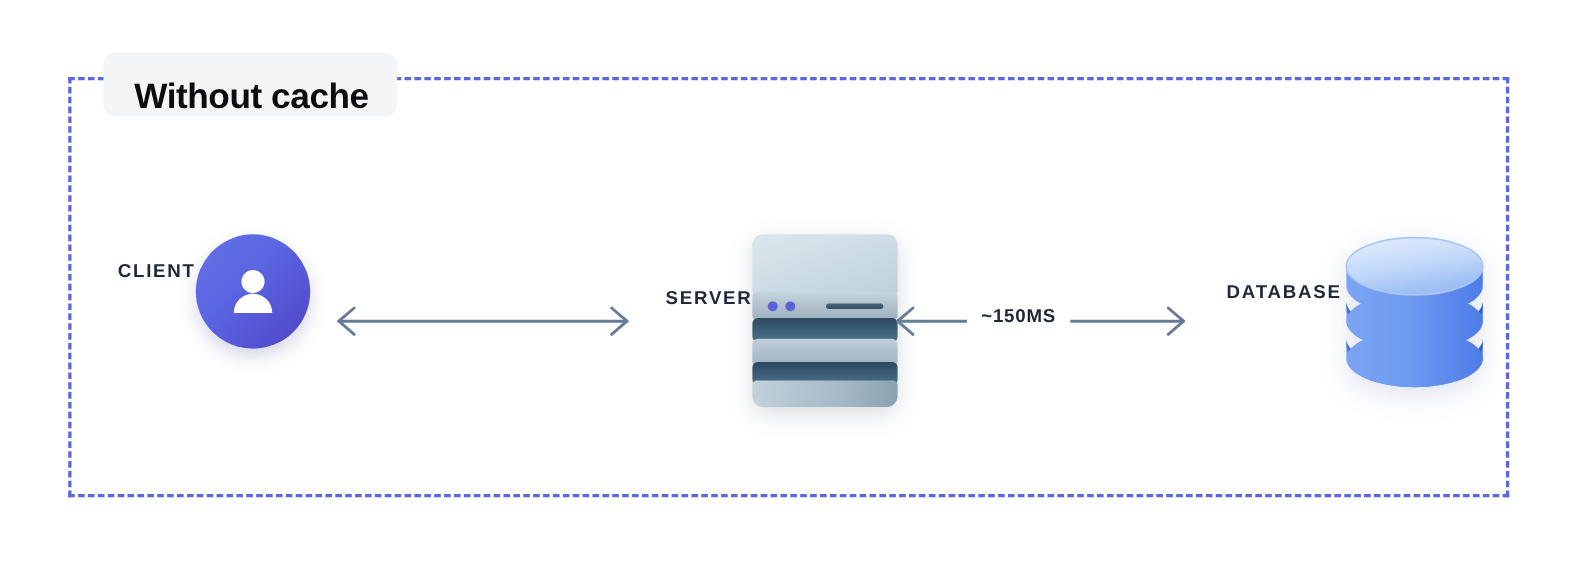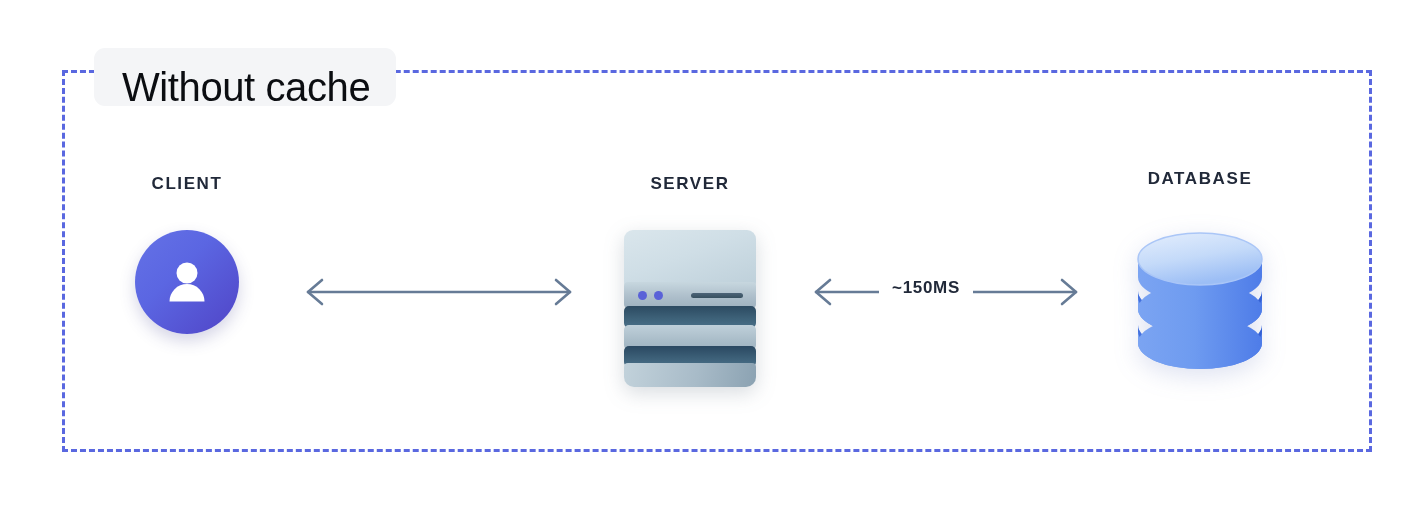--- a/index.html
+++ b/index.html
@@ -36,34 +36,34 @@
     left: 94px;
     top: 48px;
     height: 58px;
     padding: 0 26px 0 28px;
     display: flex;
     align-items: center;
     background: #f4f5f7;
     border-radius: 11px;
   }
   .title-badge-text {
-    font-size: 40px;
-    font-weight: normal;
+    font-size: 32px;
+    font-weight: bold;
     color: #0b0d11;
     letter-spacing: -0.4px;
     line-height: 1;
     white-space: nowrap;
     margin-top: 20px;
   }
 
   
   .node {
     position: absolute;
     display: flex;
-    flex-direction: column;
+    flex-direction: row;
     align-items: center;
   }
   .node-label {
     font-size: 17px;
     font-weight: bold;
     color: #212939;
     letter-spacing: 1.6px;
     line-height: 1;
     white-space: nowrap;
   }

